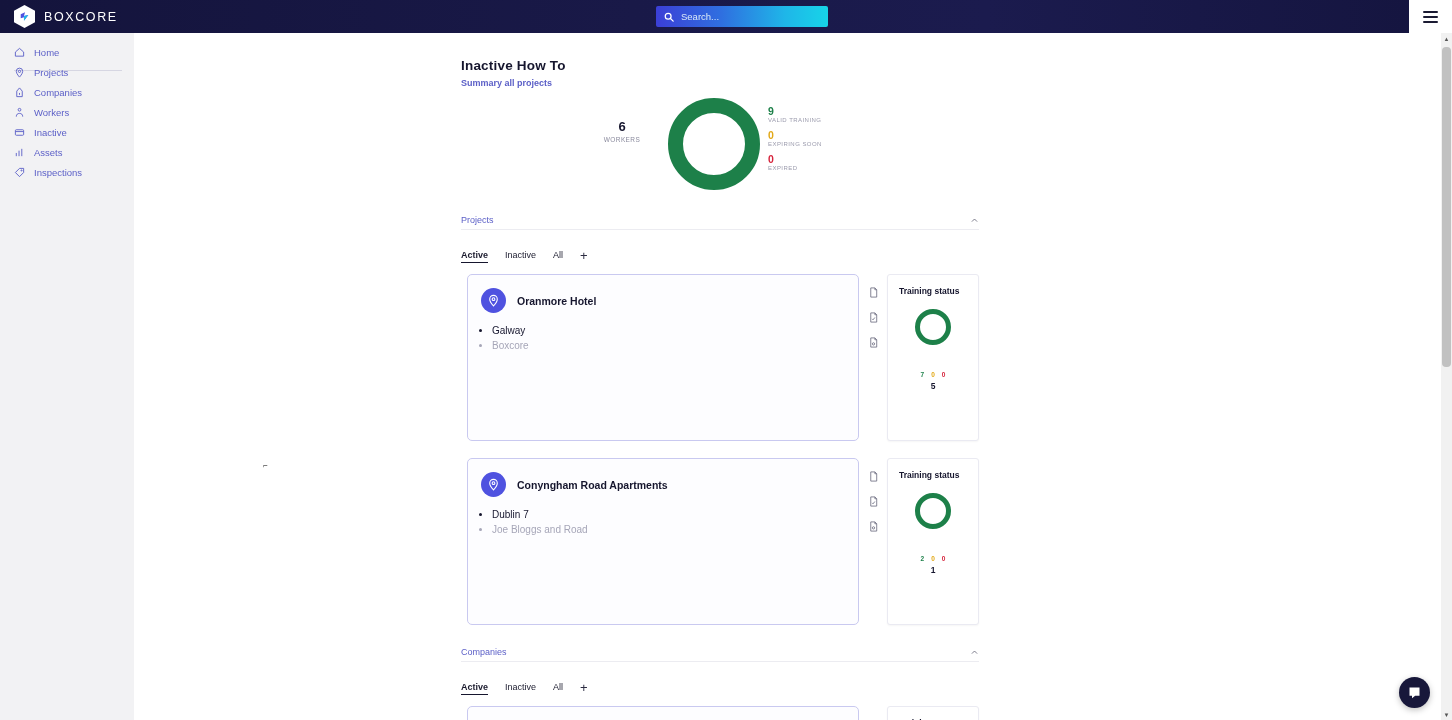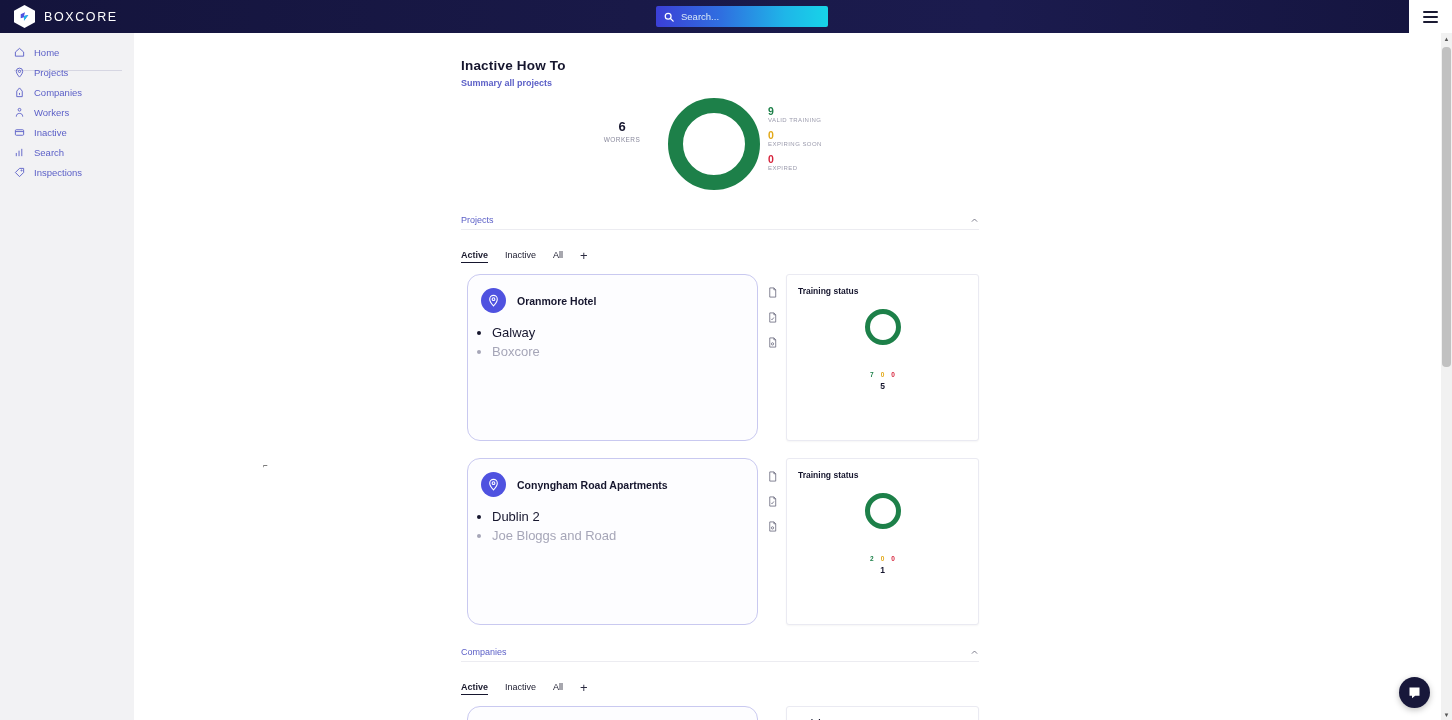--- a/index.html
+++ b/index.html
@@ -142,37 +142,37 @@
     font-size: 13px; color: #2c2c42; cursor: pointer; line-height: 1;
     padding-bottom: 2px;
   }
 
   
   .card-row {
     display: flex; margin-left: 333px; width: 512px; margin-top: 10px;
     height: 167px;
   }
   .proj-card {
-    width: 291px; height: 100%;
+    width: 392px; height: 100%;
     background: #fdfdff;
     border: 1px solid #c9c9f0;
-    border-radius: 13px;
+    border-radius: 5px;
     padding: 13px;
     position: relative;
     cursor: pointer;
   }
   .proj-head { display: flex; align-items: center; gap: 11px; }
   .pin-circle {
     width: 25px; height: 25px; border-radius: 50%;
     background: #4f52e0; display: flex; align-items: center; justify-content: center;
     flex: none;
   }
   .proj-name { font-size: 10.5px; font-weight: bold; color: #16162e; }
   .proj-bullets { margin-top: 11px; margin-left: 11px; }
-  .proj-bullets li { font-size: 13px; color: #16162e; line-height: 1.45; }
+  .proj-bullets li { font-size: 10px; color: #16162e; line-height: 1.45; }
   .proj-bullets li.muted { color: #a6a6b8; }
 
   .doc-rail {
     width: 28px; display: flex; flex-direction: column; align-items: center;
     padding-top: 12px; gap: 12px; flex: none;
   }
   .doc-ico { width: 11px; height: 13px; cursor: pointer; }
 
   .status-card {
     flex: 1; background: #ffffff;
@@ -311,21 +311,21 @@
   </div>
 
   <div class="nav-item">
     <span class="ico">
       <svg width="11" height="11" viewBox="0 0 24 24" fill="none" stroke="#5b5fc7" stroke-width="2">
         <line x1="5" y1="20" x2="5" y2="13"></line>
           <line x1="11" y1="20" x2="11" y2="8"></line>
           <line x1="17" y1="20" x2="17" y2="4"></line>
       </svg>
     </span>
-    <span>Search</span>
+    <span>Assets</span>
   </div>
 
   <div class="nav-item">
     <span class="ico">
       <svg width="11" height="11" viewBox="0 0 24 24" fill="none" stroke="#5b5fc7" stroke-width="2">
         <path d="M3 12 L12 3 H21 V12 L12 21 Z" stroke-linejoin="round"></path>
           <circle cx="16.5" cy="7.5" r="1.2"></circle>
       </svg>
     </span>
     <span>Inspections</span>
@@ -428,21 +428,21 @@
           <div class="proj-head">
             <div class="pin-circle">
               <svg width="13" height="13" viewBox="0 0 24 24" fill="none" stroke="#ffffff" stroke-width="2">
                 <path d="M12 22 C12 22 19 14.5 19 9.5 A7 7 0 0 0 5 9.5 C5 14.5 12 22 12 22 Z"></path>
                 <circle cx="12" cy="9.5" r="2.5"></circle>
               </svg>
             </div>
             <div class="proj-name">Conyngham Road Apartments</div>
           </div>
           <ul class="proj-bullets">
-            <li>Dublin 2</li>
+            <li>Dublin 7</li>
             <li class="muted">Joe Bloggs and Road</li>
           </ul>
         </div>
 
         <div class="doc-rail">
           <svg class="doc-ico" viewBox="0 0 24 24" fill="none" stroke="#6b6b80" stroke-width="1.8">
             <path d="M6 2 H15 L19 6 V22 H6 Z"></path>
               <polyline points="15,2 15,6 19,6"></polyline>
           </svg>
           <svg class="doc-ico" viewBox="0 0 24 24" fill="none" stroke="#6b6b80" stroke-width="1.8">

